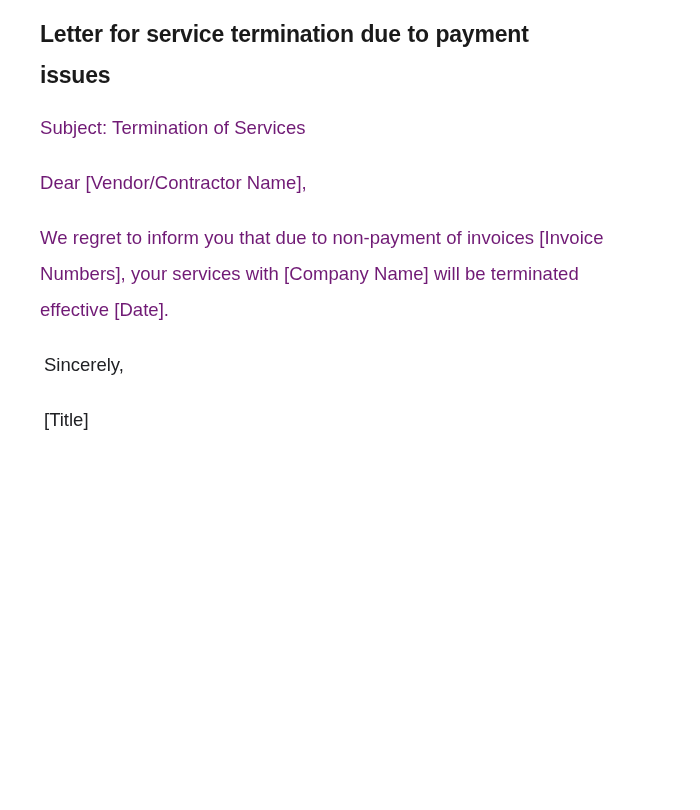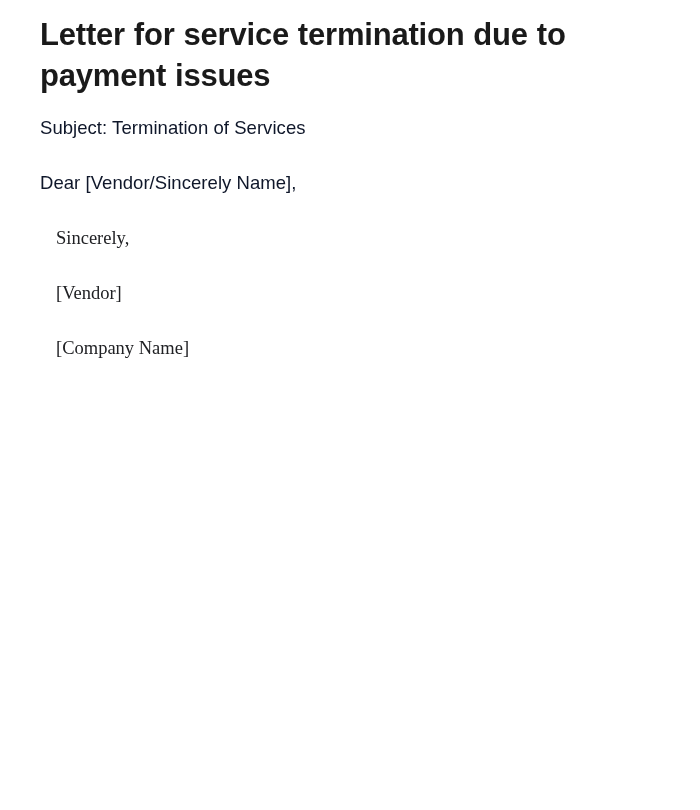--- a/index.html
+++ b/index.html
@@ -21,70 +21,70 @@
     width: 700px;
     height: 810px;
     background: #ffffff;
     padding: 14px 40px 0 40px;
   }
   .doc-title {
     margin: 0;
     padding: 0;
     font-family: "Liberation Sans Narrow", "Liberation Sans", sans-serif;
     font-weight: 700;
-    font-size: 31px;
+    font-size: 23px;
     line-height: 41px;
     letter-spacing: -0.2px;
     color: #1a1a1a;
     max-width: 560px;
     word-spacing: 0.5px;
   }
   .body-block {
     margin-top: 14px;
     max-width: 600px;
   }
   .para {
     margin: 0 0 19px 0;
     font-family: "Liberation Sans", sans-serif;
     font-weight: 400;
     font-size: 18.5px;
     line-height: 36px;
-    color: #0f172a;
+    color: #701a75;
     letter-spacing: 0.05px;
     max-width: 596px;
   }
   .para:last-child {
     margin-bottom: 0;
   }
   .sig-line {
-    margin: 0 0 19px 16px;
-    font-family: Liberation Serif, serif;
+    margin: 0 0 19px 4px;
+    font-family: Liberation Sans, sans-serif;
     font-weight: 400;
     font-size: 18.5px;
     line-height: 36px;
     color: #202124;
   }
 </style>
 </head>
 <body>
 
 <div class="page">
 
   <h1 class="doc-title">Letter for service termination due to payment issues</h1>
 
   <div class="body-block">
 
     <p class="para">Subject: Termination of Services</p>
 
-    <p class="para">Dear [Vendor/Sincerely Name],</p>
+    <p class="para">Dear [Vendor/Contractor Name],</p>
 
+    <p class="para">We regret to inform you that due to non-payment of invoices [Invoice Numbers], your services with [Company Name] will be terminated effective [Date].</p>
 
 
 
     <p class="sig-line">Sincerely,</p>
 
 
-    <p class="sig-line">[Vendor]</p>
+    <p class="sig-line">[Title]</p>
 
-    <p class="sig-line">[Company Name]</p>
 
   </div>
 </div>
 
 </body></html>

